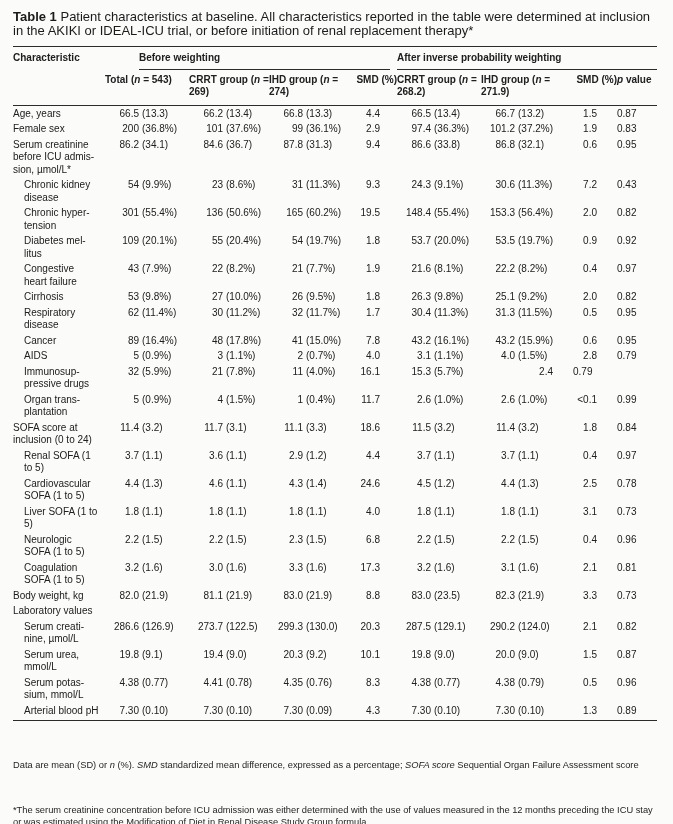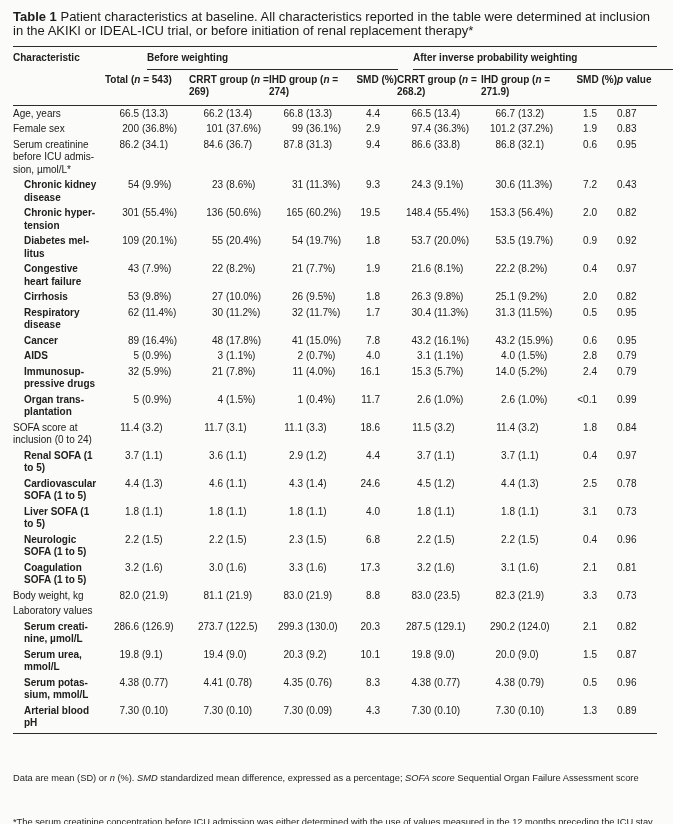--- a/index.html
+++ b/index.html
@@ -9,31 +9,31 @@
     font-family:"Liberation Sans",sans-serif;
     font-size:10px;line-height:12.5px;
     -webkit-font-smoothing:antialiased;
   }
   .page{padding:10px 16px 0 13px;width:644px;}
   .caption{font-size:13px;line-height:13.5px;margin-bottom:9px;color:#1b1b1b;}
   .caption b{font-weight:bold;}
   
   .tbl{--cols:92px 84px 80px 86px 42px 84px 92px 44px 40px;}
   .thead{border-top:1.6px solid #2b2b2b;}
-  .hrow1{display:grid;grid-template-columns:92px 292px 260px;font-weight:bold;padding-top:5px;gap:8px;}
+  .hrow1{display:grid;grid-template-columns:92px 292px 260px;font-weight:bold;padding-top:5px;}
   .hrow1 .grp{padding-bottom:4px;border-bottom:1.1px solid #2b2b2b;}
   .grp.before{margin-right:7px;margin-left:34px;}
   .hrow2{display:grid;grid-template-columns:var(--cols);font-weight:bold;
          padding:4px 0 6px;border-bottom:1.6px solid #2b2b2b;}
   .hrow2 i{font-weight:bold;}
   .nowrap{white-space:nowrap;}
   .tbody{border-bottom:1.6px solid #2b2b2b;padding-bottom:2px;}
   .trow{display:grid;grid-template-columns:var(--cols);padding:2px 0 1px;}
   .lab{padding-right:6px;hyphens:manual;}
-  .ind{padding-left:11px;font-weight:bold;}
+  .ind{padding-left:11px;}
   .pair{white-space:nowrap;}
   .pair .num{display:inline-block;width:34px;text-align:right;}
   .pair .sd{padding-left:3px;}
   .smd1{text-align:right;padding-right:17px;}
   .smd2{text-align:right;padding-right:20px;}
   .pv{padding-right:13px;}
   .hrow2 .smd1,.hrow2 .smd2{padding-right:0;}
   .hrow2 .pv{padding-right:0;white-space:nowrap;}
   .fnotes{padding-top:6px;font-size:9.3px;line-height:12.5px;color:#1e1e1e;}
   .fnote{margin-bottom:4px;margin-top:32px;}
@@ -186,21 +186,20 @@
           <div class="smd2">2.8</div>
           <div class="pv">0.79</div>
         </div>
         <div class="trow">
           <div class="lab ind">Immunosup­pressive drugs</div>
           <div class="pair"><span class="num">32</span><span class="sd">(5.9%)</span></div>
           <div class="pair"><span class="num">21</span><span class="sd">(7.8%)</span></div>
           <div class="pair"><span class="num">11</span><span class="sd">(4.0%)</span></div>
           <div class="smd1">16.1</div>
           <div class="pair"><span class="num">15.3</span><span class="sd">(5.7%)</span></div>
-          <div class="pair"><span class="num">14.0</span><span class="sd">(5.2%)</span></div>
           <div class="smd2">2.4</div>
           <div class="pv">0.79</div>
         </div>
         <div class="trow">
           <div class="lab ind">Organ trans­plantation</div>
           <div class="pair"><span class="num">5</span><span class="sd">(0.9%)</span></div>
           <div class="pair"><span class="num">4</span><span class="sd">(1.5%)</span></div>
           <div class="pair"><span class="num">1</span><span class="sd">(0.4%)</span></div>
           <div class="smd1">11.7</div>
           <div class="pair"><span class="num">2.6</span><span class="sd">(1.0%)</span></div>

